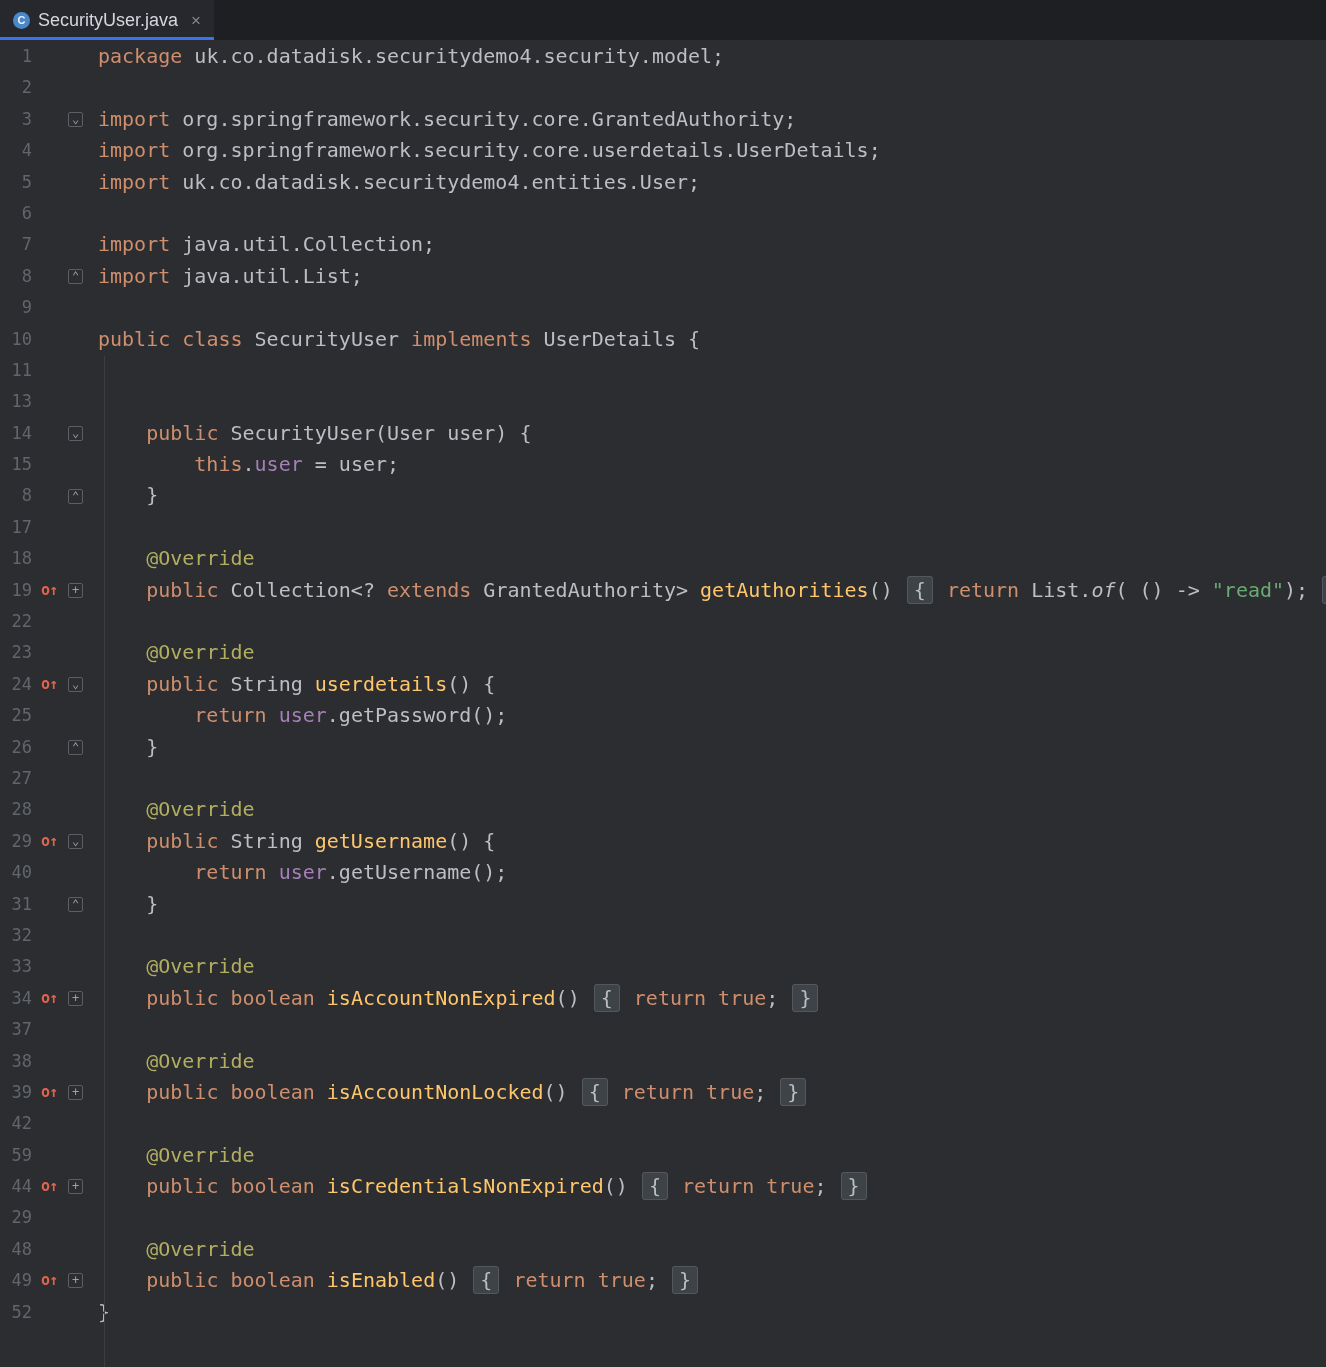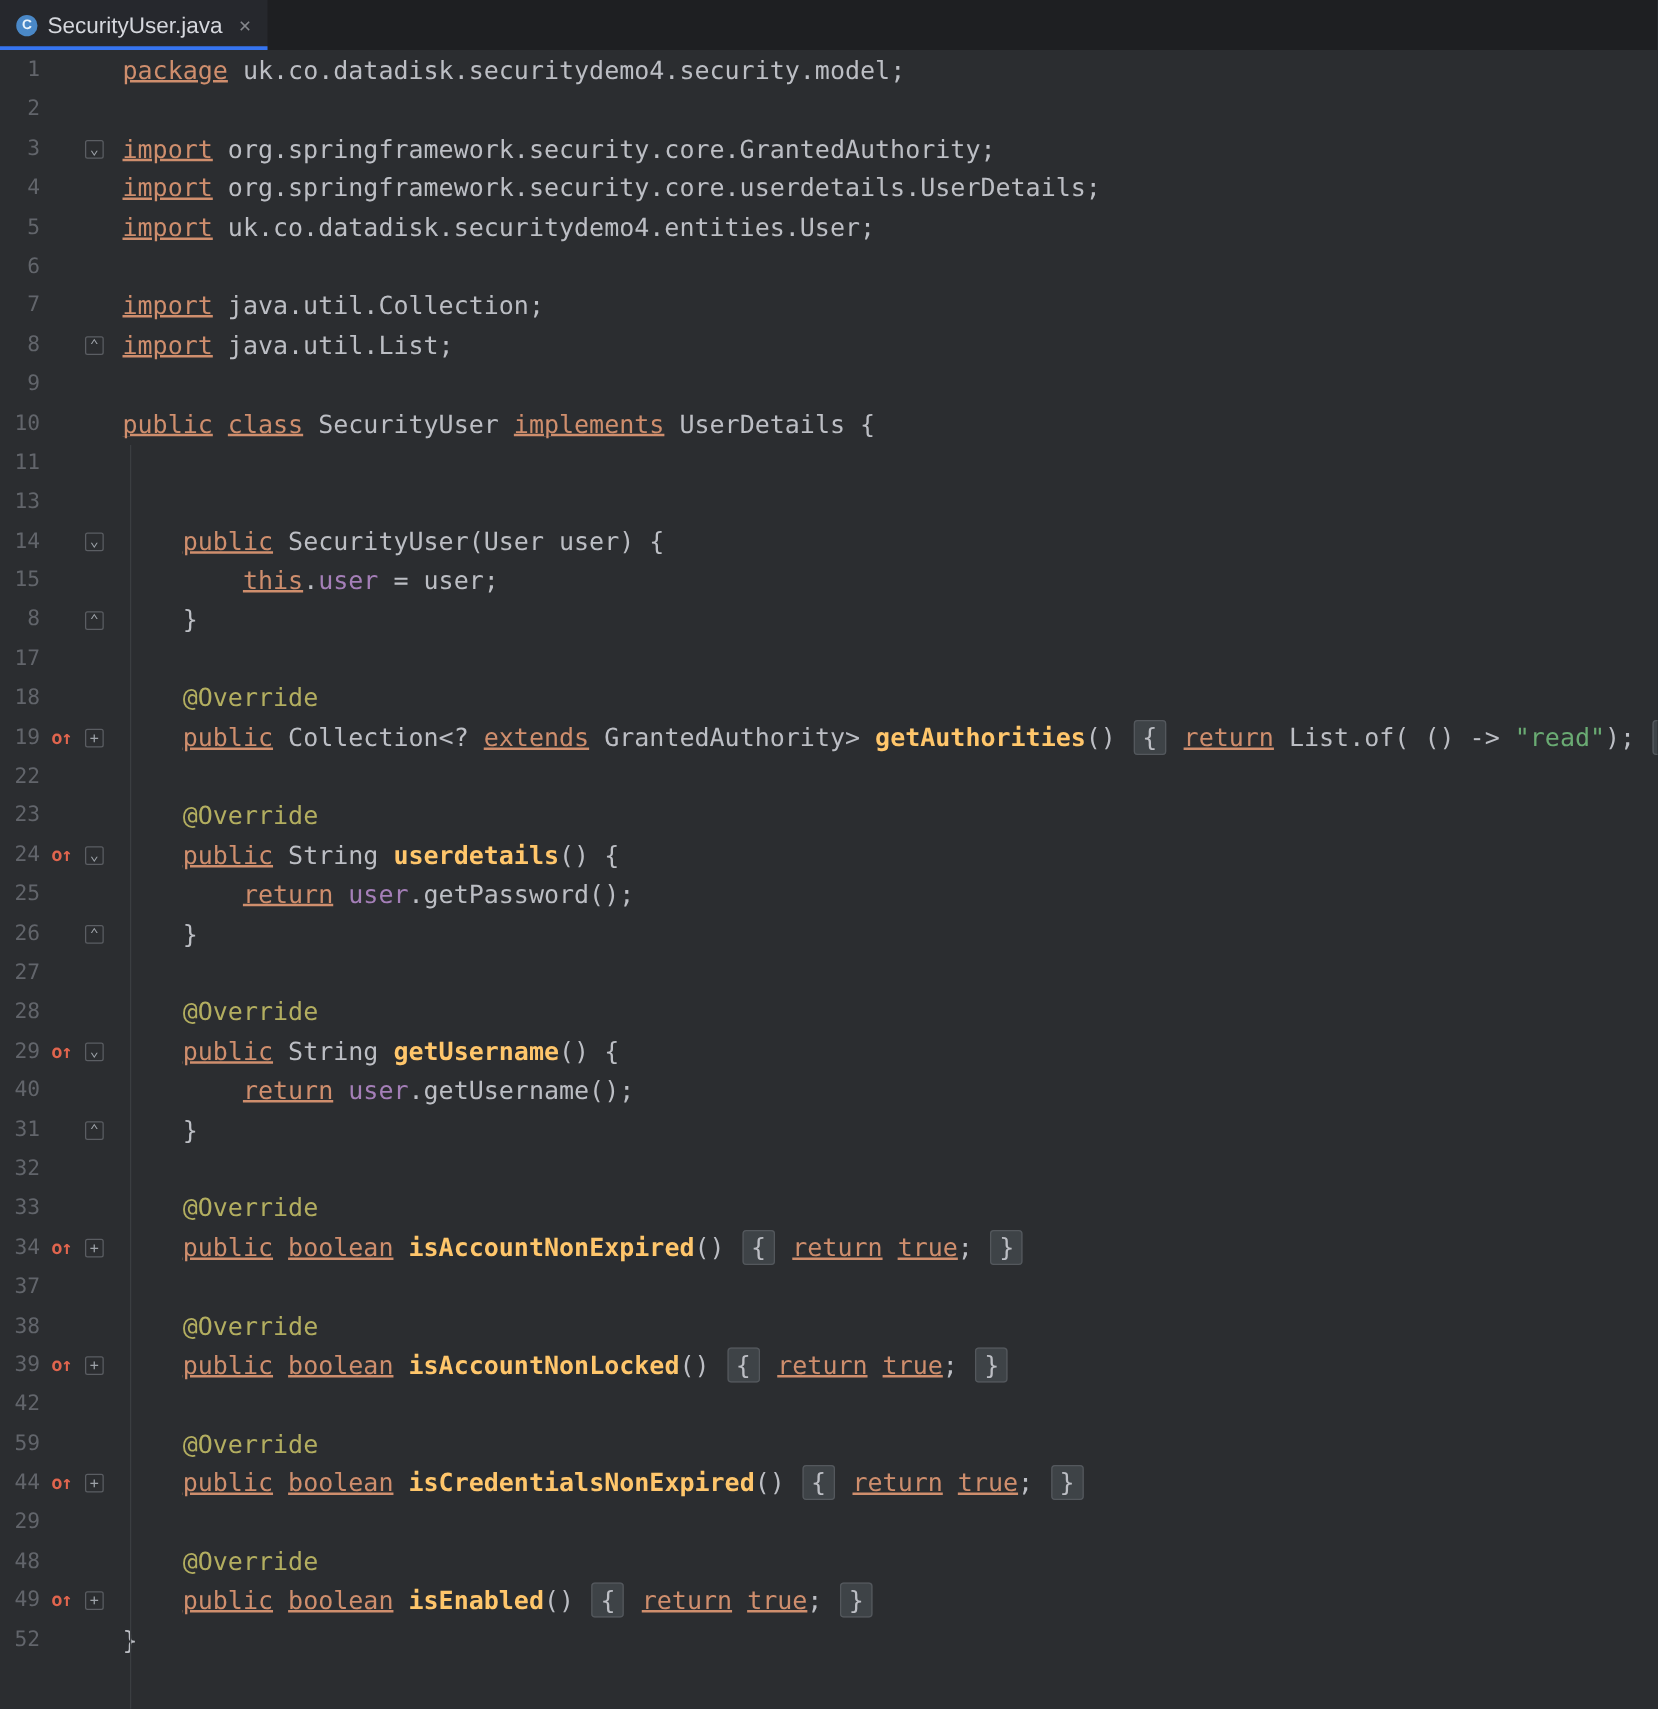--- a/index.html
+++ b/index.html
@@ -20,27 +20,27 @@
   .editor { position: relative; padding-top: 1px; }
   .row { display: flex; height: 31.4px; line-height: 31.4px; font-size: 20px; }
   .gut { width: 96px; flex: none; display: flex; align-items: center; }
   .num { width: 32px; text-align: right; color: #62656b; font-size: 17px; flex: none; }
   .ovr { width: 34px; text-align: center; color: #e0654e; font-size: 15px; font-weight: bold; letter-spacing: -1px; flex: none; }
   .fold { width: 15px; height: 15px; margin-left: 2px; border: 1px solid #5b5e63; border-radius: 2px; color: #9da2a8;
           font-size: 12px; line-height: 13px; text-align: center; flex: none; }
   .fold.none { border: none; }
   .txt { white-space: pre; color: #bcbec4; padding-left: 2px; }
 
-  .c-kw { color: #cf8e6d; text-decoration: underline; }
+  .c-kw { color: #cf8e6d; }
   .c-pl { color: #bcbec4; }
-  .c-m  { color: #ffc66b; font-weight: bold; }
+  .c-m  { color: #ffc66b; }
   .c-an { color: #b3ae60; }
   .c-st { color: #6aab73; }
   .c-fd { color: #a57fb8; }
-  .c-it { color: #bcbec4; }
+  .c-it { color: #bcbec4; font-style: italic; }
   .c-fb { background: #3e4347; border: 1px solid #54585d; border-radius: 3px; padding: 1px 6px; margin: 0 2px; color: #bcbec4; }
 
   .guide { position: absolute; width: 1px; background: #3b3e41; }
 </style>
 </head>
 <body>
 
 <div class="window">
   <div class="tabbar">
     <div class="tab">

